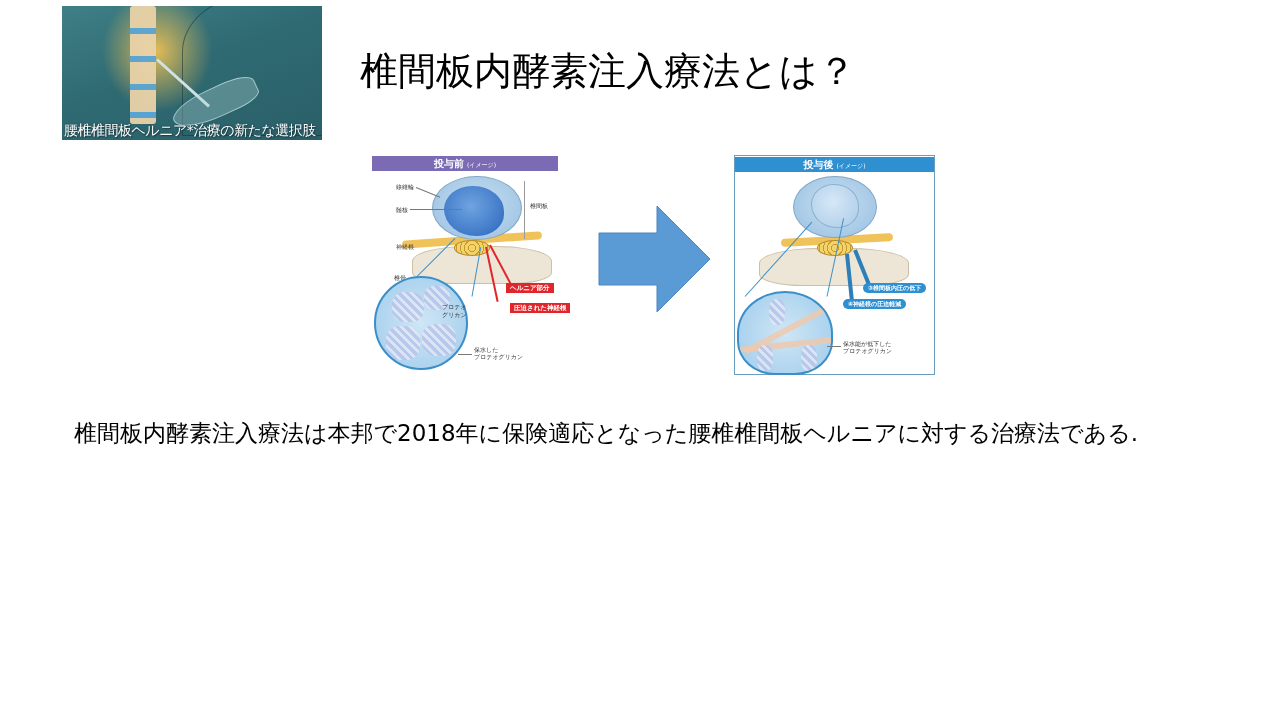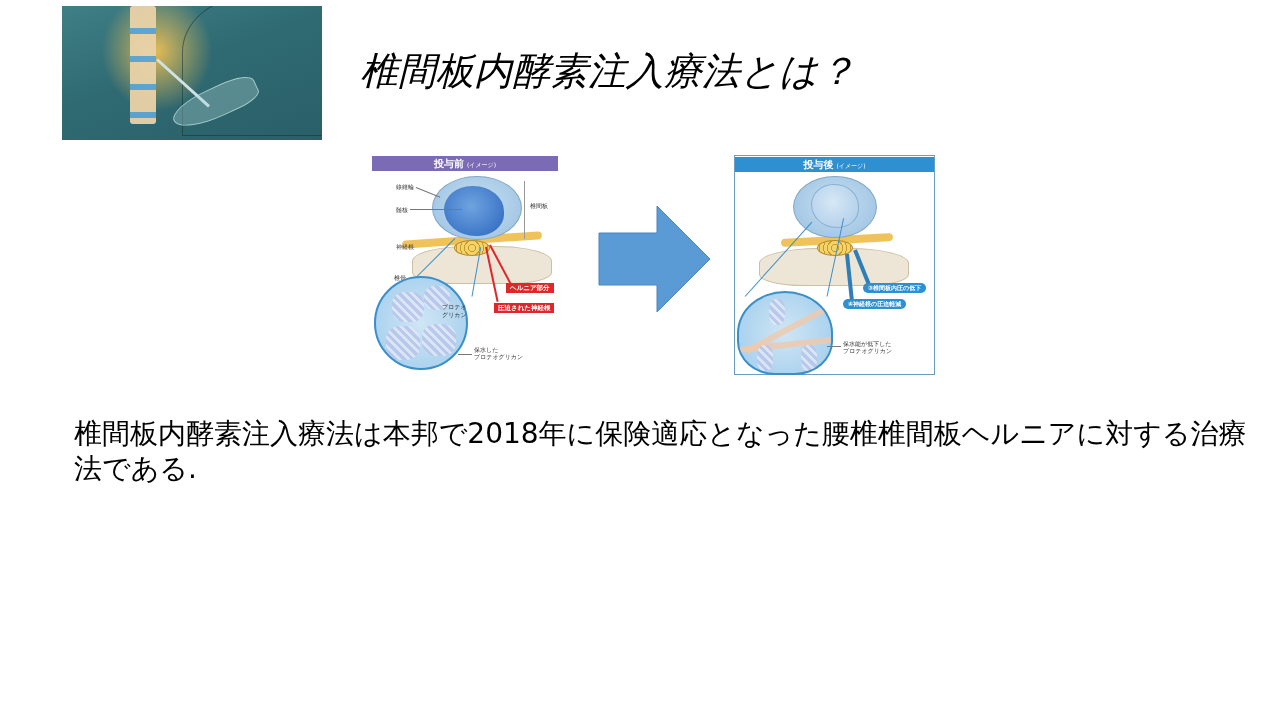--- a/index.html
+++ b/index.html
@@ -35,21 +35,21 @@
     .thumb .caption {
       position: absolute; left: 2px; bottom: 2px; right: 0;
       font-size: 14px; line-height: 16px; color: #ffffff; white-space: nowrap;
       text-shadow: 0 0 2px #1d3f44, 1px 1px 1px #1d3f44;
       letter-spacing: -0.5px;
     }
 
     
     .title {
       position: absolute; left: 360px; top: 46px; height: 50px;
-      font-size: 38px; line-height: 50px; white-space: nowrap; color: #000; font-style: italic;
+      font-size: 38px; line-height: 50px; white-space: nowrap; color: #000;
     }
 
     
     .fig { position: absolute; background: #fff; }
     .fig-before { left: 372px; top: 156px; width: 186px; height: 220px; }
     .fig-after  { left: 734px; top: 155px; width: 201px; height: 220px; border: 1px solid #6b9dbf; }
     .fig-header {
       height: 15px; color: #fff; font-size: 10px; line-height: 15px; text-align: center;
       font-weight: bold; white-space: nowrap;
     }
@@ -111,32 +111,33 @@
       padding: 0 5px; white-space: nowrap; border-radius: 5px; font-weight: bold;
     }
     .blueband { position: absolute; height: 4px; background: #2e7fb8; transform-origin: left center; }
 
     
     .arrow { position: absolute; left: 598px; top: 205px; width: 114px; height: 108px; }
 
     
     .body-text {
       position: absolute; left: 74px; top: 416px; width: 1190px;
-      font-size: 28px; line-height: 35px; color: #000;
+      font-size: 23px; line-height: 35px; color: #000;
     }
     .body-text p { margin: 0 0 0 0; }
   </style>
 </head>
 <body>
 
 <div class="thumb">
   <div class="body-outline"></div>
   <div class="spine"></div>
   <div class="needle"></div>
   <div class="hand"></div>
+  <div class="caption">腰椎椎間板ヘルニア*治療の新たな選択肢</div>
 </div>
 
 <div class="title">椎間板内酵素注入療法とは？</div>
 
 <div class="fig fig-before">
   <div class="fig-header">
     <span>投与前</span><span class="sub">(イメージ)</span>
   </div>
 
   <div class="vertebra" style="left:40px; top:90px; width:140px; height:38px;"></div>
@@ -150,21 +151,21 @@
   <div class="lbl" style="left:24px; top:50px;">髄核</div>
   <div class="leader" style="left:38px; top:53px; width:52px;"></div>
   <div class="lbl" style="left:158px; top:46px;">椎間板</div>
   <div class="leader" style="left:152px; top:25px; width:1px; height:58px; background:#999;"></div>
   <div class="lbl" style="left:24px; top:87px;">神経根</div>
   <div class="lbl" style="left:22px; top:118px;">椎骨</div>
 
   <div class="redline" style="left:118px; top:88px; width:50px; transform:rotate(62deg);"></div>
   <div class="redline" style="left:114px; top:90px; width:56px; transform:rotate(78deg);"></div>
   <div class="tag-red" style="left:134px; top:127px;">ヘルニア部分</div>
-  <div class="tag-red" style="left:122px; top:147px;">圧迫された神経根</div>
+  <div class="tag-red" style="left:138px; top:147px;">圧迫された神経根</div>
 
   <div class="bluelink" style="left:30px; top:135px; width:75px; transform:rotate(-45deg);"></div>
   <div class="bluelink" style="left:100px; top:140px; width:50px; transform:rotate(-80deg);"></div>
 
   <div class="magnify" style="left:2px; top:120px; width:94px; height:94px;">
     <div class="blob" style="left:16px; top:14px; width:32px; height:30px;"></div>
     <div class="blob" style="left:48px; top:8px; width:26px; height:24px;"></div>
     <div class="blob" style="left:10px; top:48px; width:34px; height:34px;"></div>
     <div class="blob" style="left:46px; top:46px; width:34px; height:32px;"></div>
   </div>

